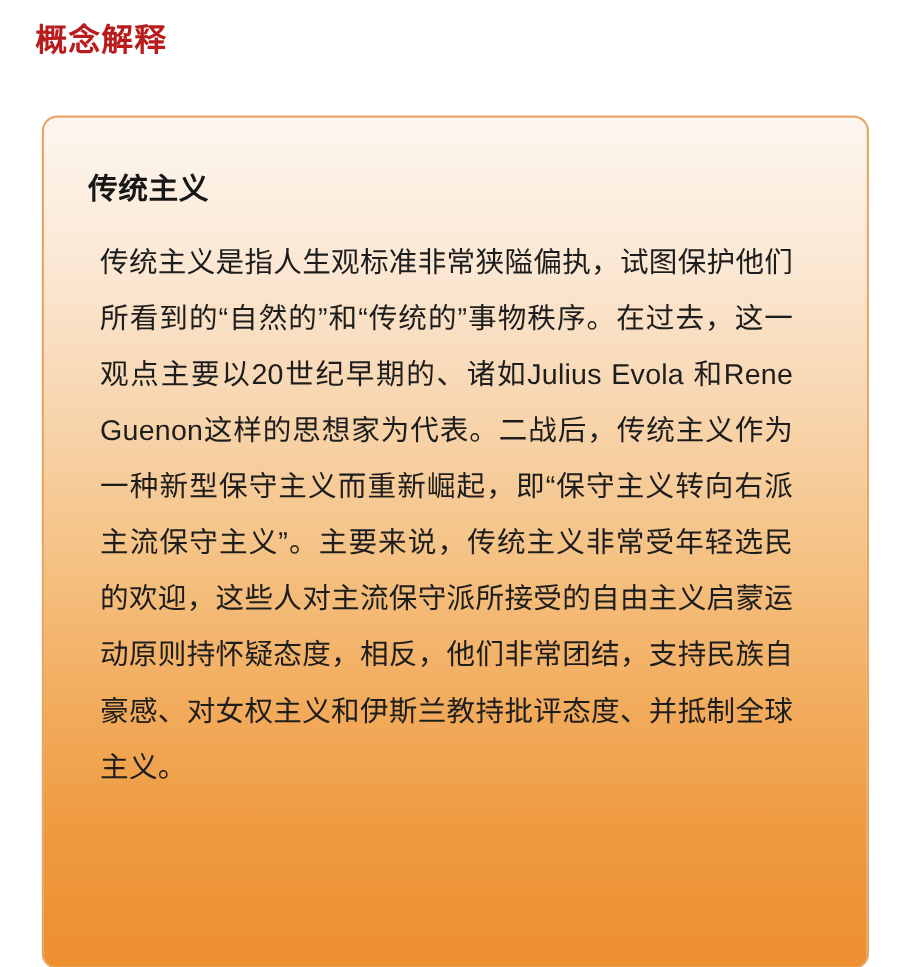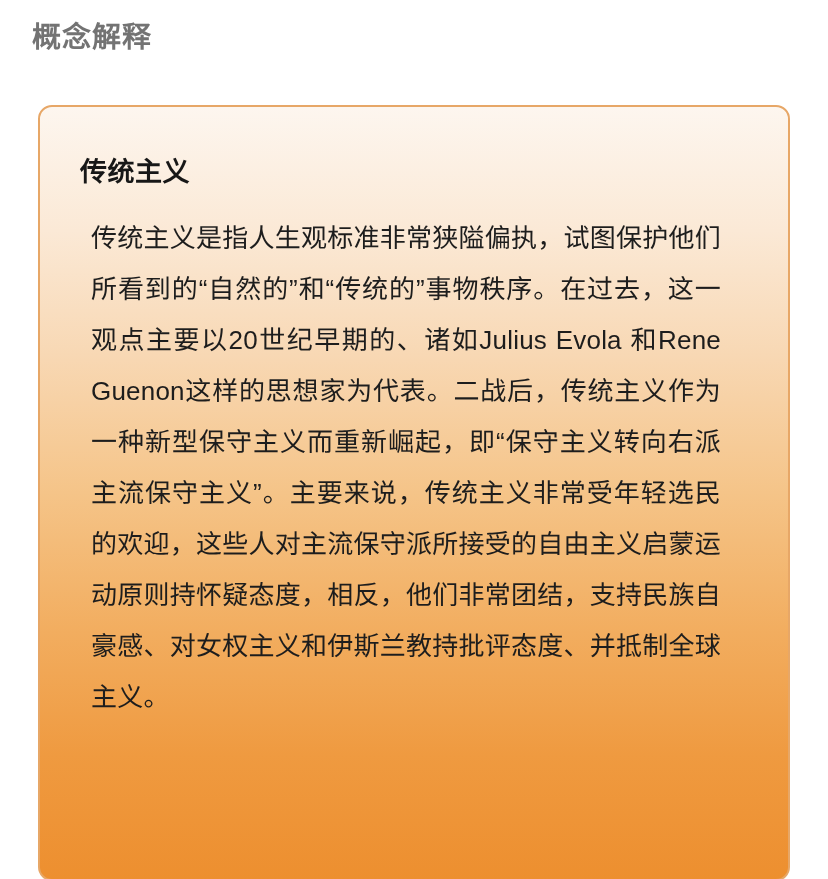--- a/index.html
+++ b/index.html
@@ -17,21 +17,21 @@
   .page {
     position: relative;
     width: 828px;
     height: 879px;
     box-sizing: border-box;
     padding: 0;
   }
   .section-title {
     font-size: 29px;
     font-weight: bold;
-    color: #737373;
+    color: #b91c1c;
     letter-spacing: 1px;
     margin: 17px 0 12px 32px;
     line-height: 40px;
   }
   .card {
     position: absolute;
     left: 38px;
     top: 88px;
     width: 752px;
     height: 776px;

